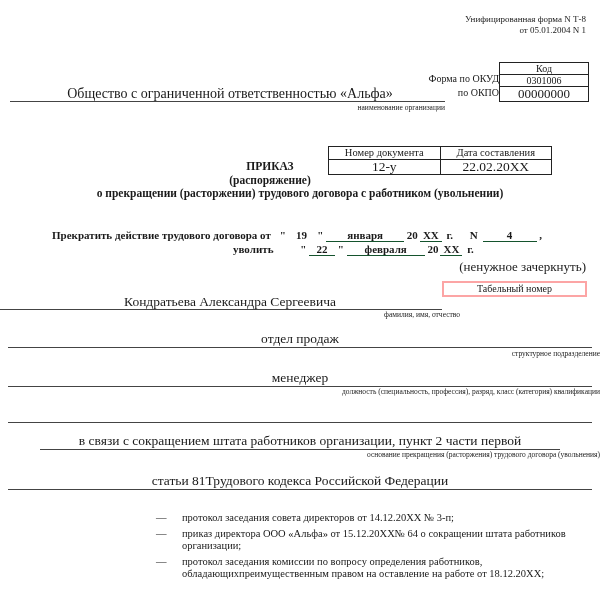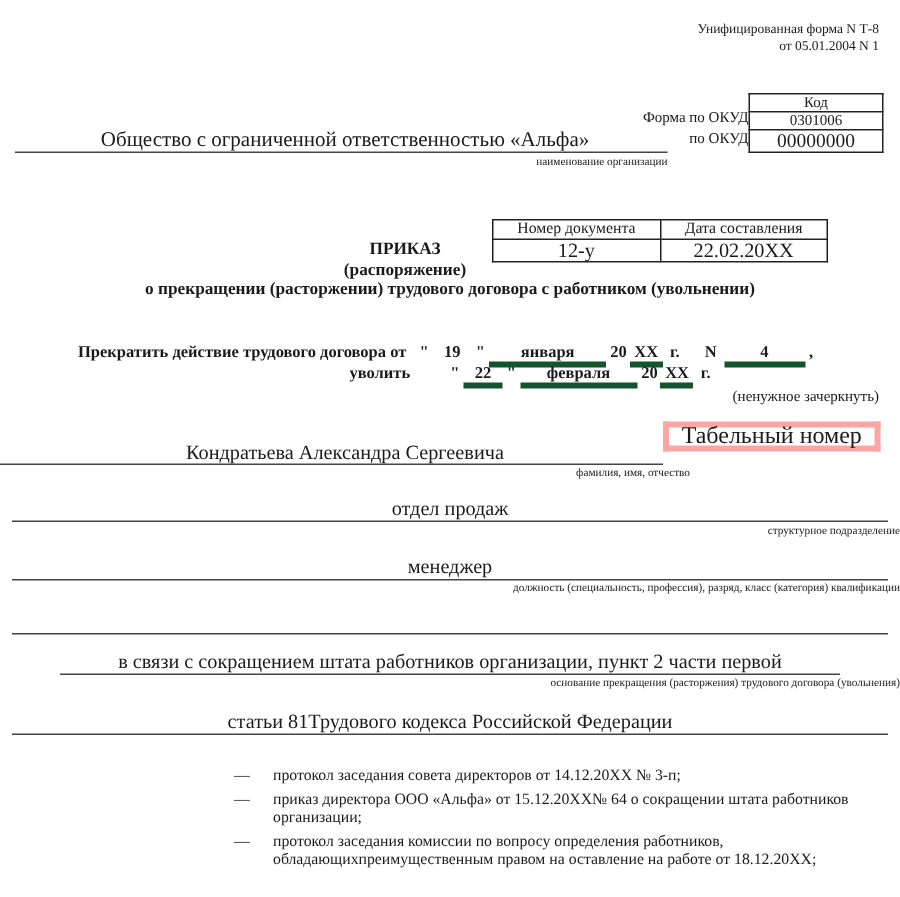--- a/index.html
+++ b/index.html
@@ -2,21 +2,21 @@
 <html><head>
 <meta charset="utf-8">
 <style>
   html, body { margin: 0; padding: 0; background: #ffffff; }
   body {
     width: 600px; height: 598px; position: relative; overflow: hidden;
     font-family: "Liberation Serif", "DejaVu Serif", serif; color: #1a1a1a;
   }
   .abs { position: absolute; }
   .small { font-size: 9px; }
-  .tiny { font-size: 10px; }
+  .tiny { font-size: 13px; }
   .right { text-align: right; }
 
   
   #header { right: 14px; top: 14px; width: 260px; line-height: 10.5px; }
 
   
   .code-table { border-collapse: collapse; font-size: 10px; }
   .code-table td { border: 1px solid #222; text-align: center; padding: 0; height: 11px; line-height: 11px; }
   #code-table { left: 499px; top: 62px; width: 90px; }
   #code-table .big { font-size: 13px; border-width: 1.5px; height: 14px; line-height: 14px; }
@@ -31,41 +31,41 @@
   
   #doc-table { left: 328px; top: 146px; width: 224px; border-collapse: collapse; }
   #doc-table td { border: 1px solid #222; text-align: center; padding: 0; }
   #doc-table .h { font-size: 10.5px; height: 12px; line-height: 12px; }
   #doc-table .v { font-size: 13.5px; height: 14px; line-height: 14px; }
 
   .title { font-weight: bold; font-size: 11.5px; text-align: center; position: absolute; }
 
   
   .term { font-size: 11px; font-weight: bold; position: absolute; white-space: nowrap; }
-  .u { display: inline-block; border-bottom: 4px solid #14532d; text-align: center; line-height: 11px; }
+  .u { display: inline-block; border-bottom: 1px solid #14532d; text-align: center; line-height: 11px; }
 
   
   #tab-table { left: 442px; top: 281px; width: 145px; border-collapse: collapse; }
-  #tab-table td { border: 4px solid #fca5a5; text-align: center; font-size: 16px; height: 12px; line-height: 12px; padding: 0; }
+  #tab-table td { border: 2px solid #fca5a5; text-align: center; font-size: 10px; height: 12px; line-height: 12px; padding: 0; }
 
   
   .basis-list { position: absolute; left: 156px; top: 512px; width: 420px; margin: 0; padding: 0; list-style: none; font-size: 10.5px; line-height: 12.5px; }
   .basis-list li { position: relative; padding-left: 26px; margin-bottom: 3px; }
   .basis-list .dash { position: absolute; left: 0; top: 0; }
 </style>
 </head>
 <body>
 
 <div id="header" class="abs right small">
   <div>Унифицированная форма N Т-8</div>
   <div>от 05.01.2004 N 1</div>
 </div>
 
 <div class="abs code-labels" style="top:73px;">Форма по ОКУД</div>
-<div class="abs code-labels" style="top:87px;">по ОКУД</div>
+<div class="abs code-labels" style="top:87px;">по ОКПО</div>
 
 <table id="code-table" class="abs code-table">
   <tbody>
       <tr>
         <td>Код</td>
       </tr>
   <tr>
         <td>0301006</td>
       </tr>
   <tr>

